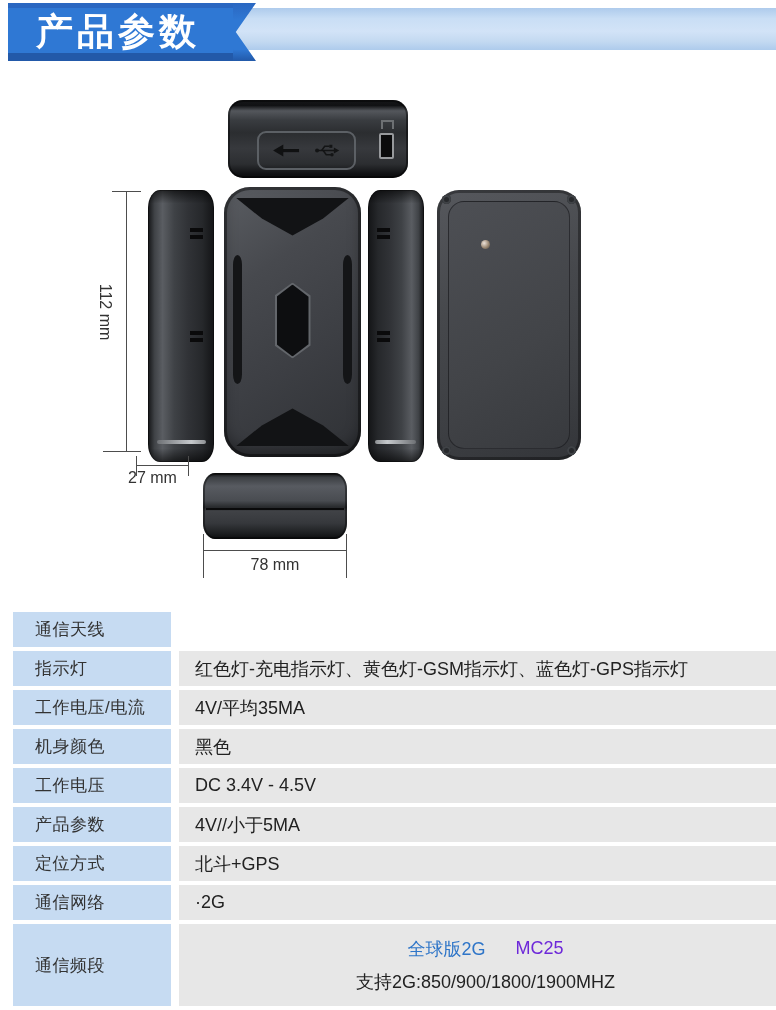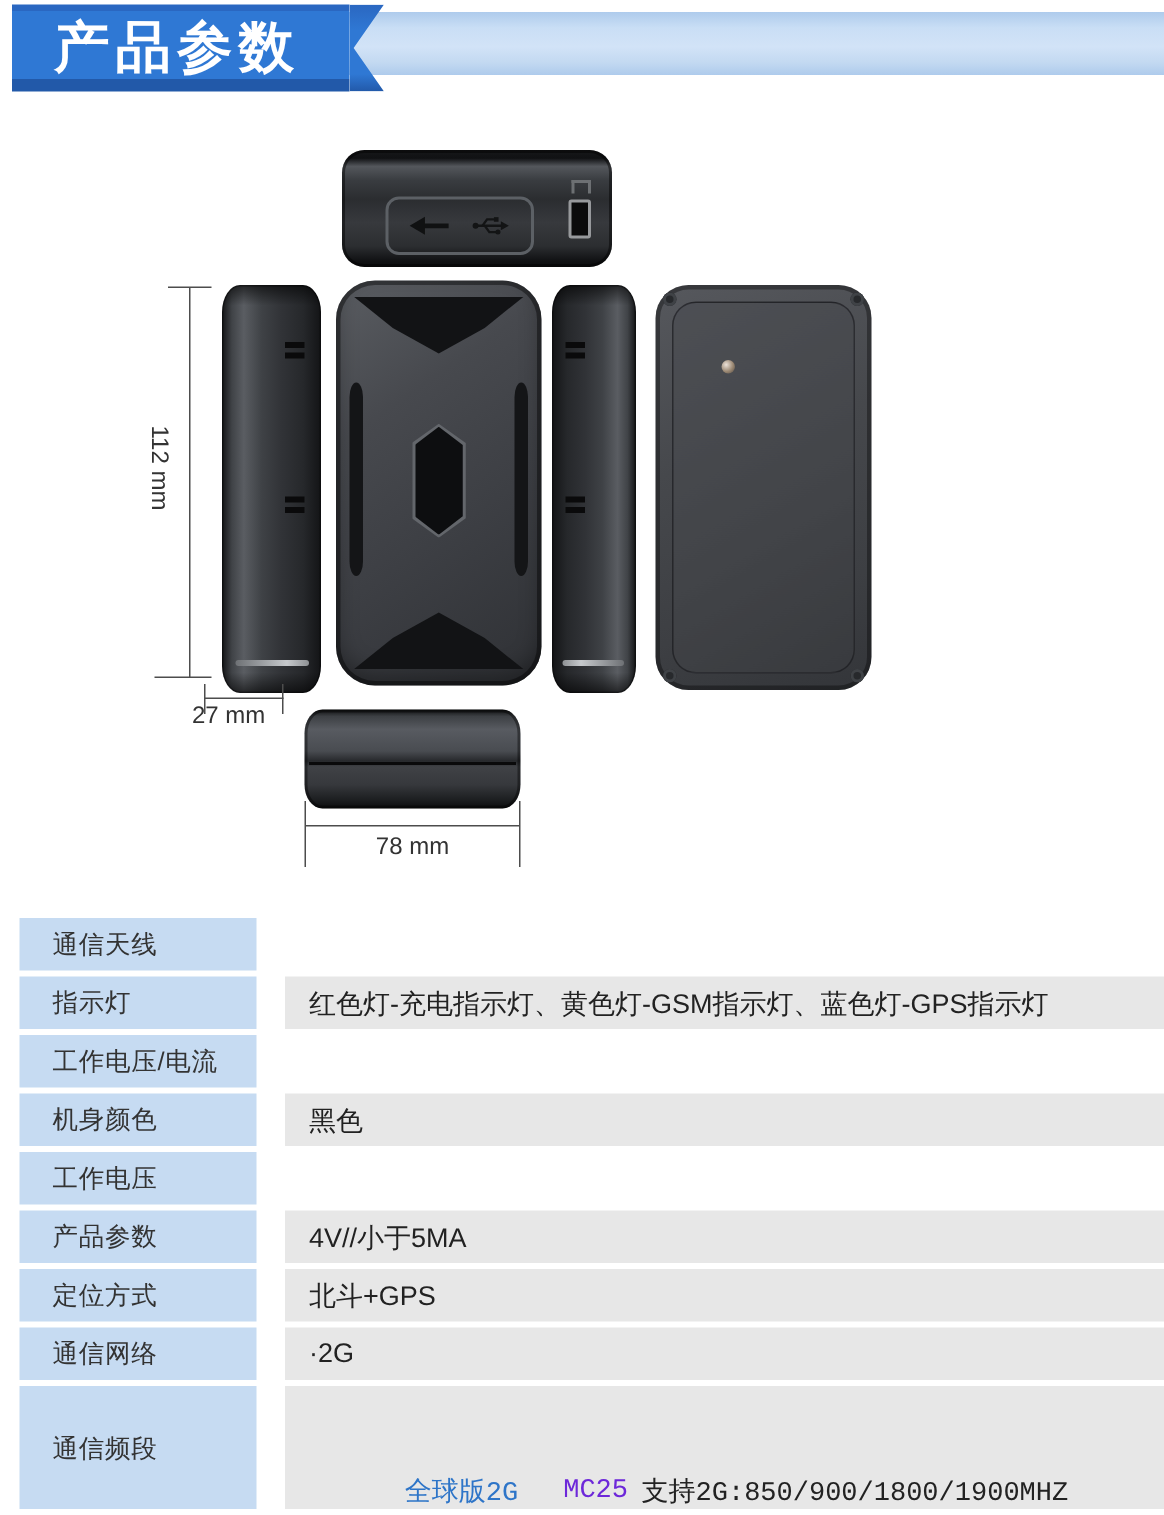--- a/index.html
+++ b/index.html
@@ -136,29 +136,29 @@
   .dim-label { position:absolute; color:#333333; font-size:16px; white-space:nowrap; }
   .dim-height { left:75px; top:302px; width:60px; height:20px; line-height:20px; text-align:center; transform:rotate(90deg); }
   .dim-27 { left:128px; top:469px; width:68px; }
   .dim-78 { left:241px; top:556px; width:68px; text-align:center; }
 
   
   .spec-table { position:absolute; left:13px; top:612px; right:0; }
   .spec-row { display:flex; height:35px; margin-bottom:4px; }
   .spec-row.row-tall { height:82px; }
   .spec-label {
-    width:158px; flex:none; background:#c6dbf2; margin-right:19px;
+    width:158px; flex:none; background:#c6dbf2; margin-right:8px;
     display:flex; align-items:center; padding-left:22px;
     font-size:17px; color:#333333; letter-spacing:.5px;
   }
   .spec-value {
     flex:1; background:#e7e7e7; display:flex; align-items:center; padding-left:16px;
     font-size:18px; color:#222222;
   }
-  .spec-value-multi { align-items:flex-end; justify-content:center; gap:9px;font-family:Liberation Mono, monospace; }
+  .spec-value-multi { flex-direction:column; align-items:center; justify-content:center; gap:9px; }
   .spec-value-multi .line1 { display:flex; align-items:center; }
   .spec-value-multi .hl { color:#2e75c8; }
   .spec-value-multi .module { margin-left:30px; color:#6d28d9; }
 </style>
 </head>
 <body>
 
 <div class="page">
 
   <div class="ribbon-light"></div>
@@ -247,27 +247,29 @@
   <div class="spec-table">
     <div class="spec-row">
       <div class="spec-label">通信天线</div>
     </div>
     <div class="spec-row">
       <div class="spec-label">指示灯</div>
       <div class="spec-value">红色灯-充电指示灯、黄色灯-GSM指示灯、蓝色灯-GPS指示灯</div>
     </div>
     <div class="spec-row">
       <div class="spec-label">工作电压/电流</div>
+      <div class="spec-value">4V/平均35MA</div>
     </div>
     <div class="spec-row">
       <div class="spec-label">机身颜色</div>
       <div class="spec-value">黑色</div>
     </div>
     <div class="spec-row">
       <div class="spec-label">工作电压</div>
+      <div class="spec-value">DC 3.4V - 4.5V</div>
     </div>
     <div class="spec-row">
       <div class="spec-label">产品参数</div>
       <div class="spec-value">4V//小于5MA</div>
     </div>
     <div class="spec-row">
       <div class="spec-label">定位方式</div>
       <div class="spec-value">北斗+GPS</div>
     </div>
     <div class="spec-row">

